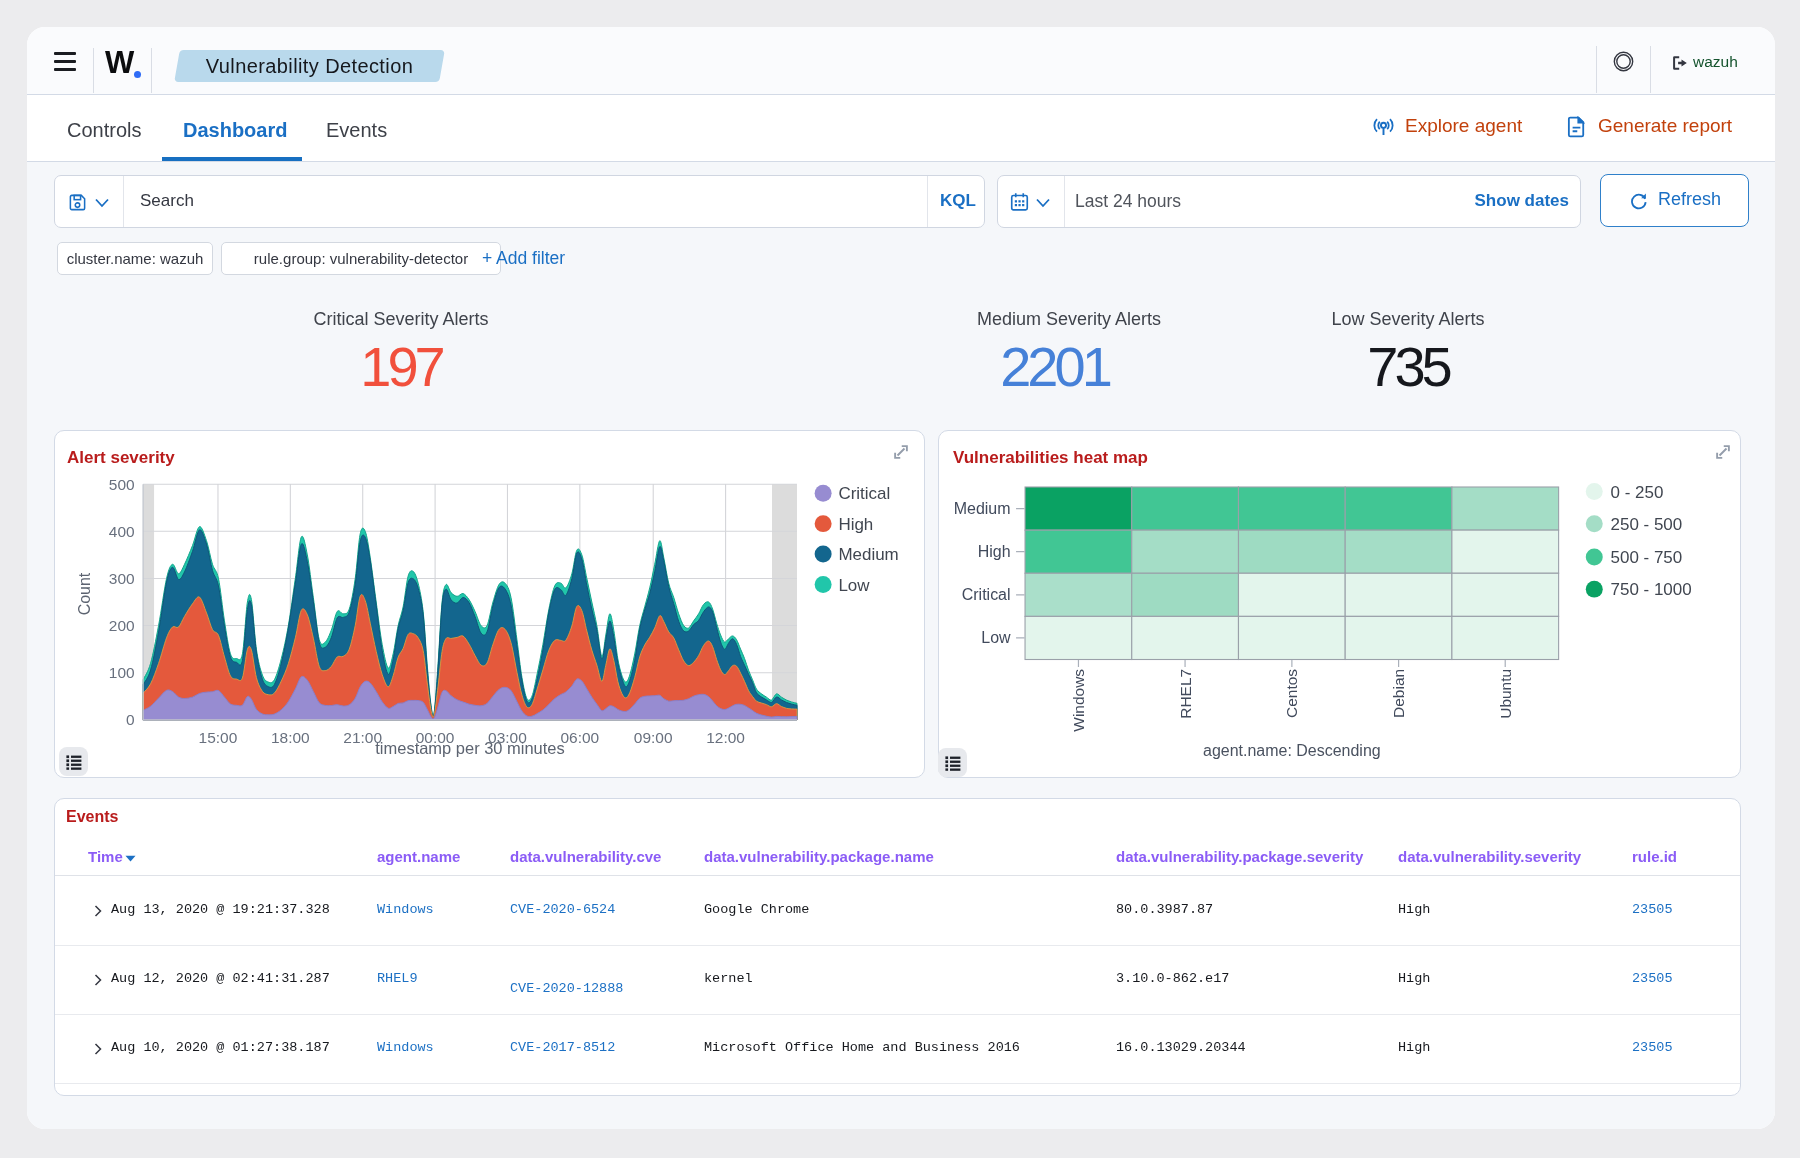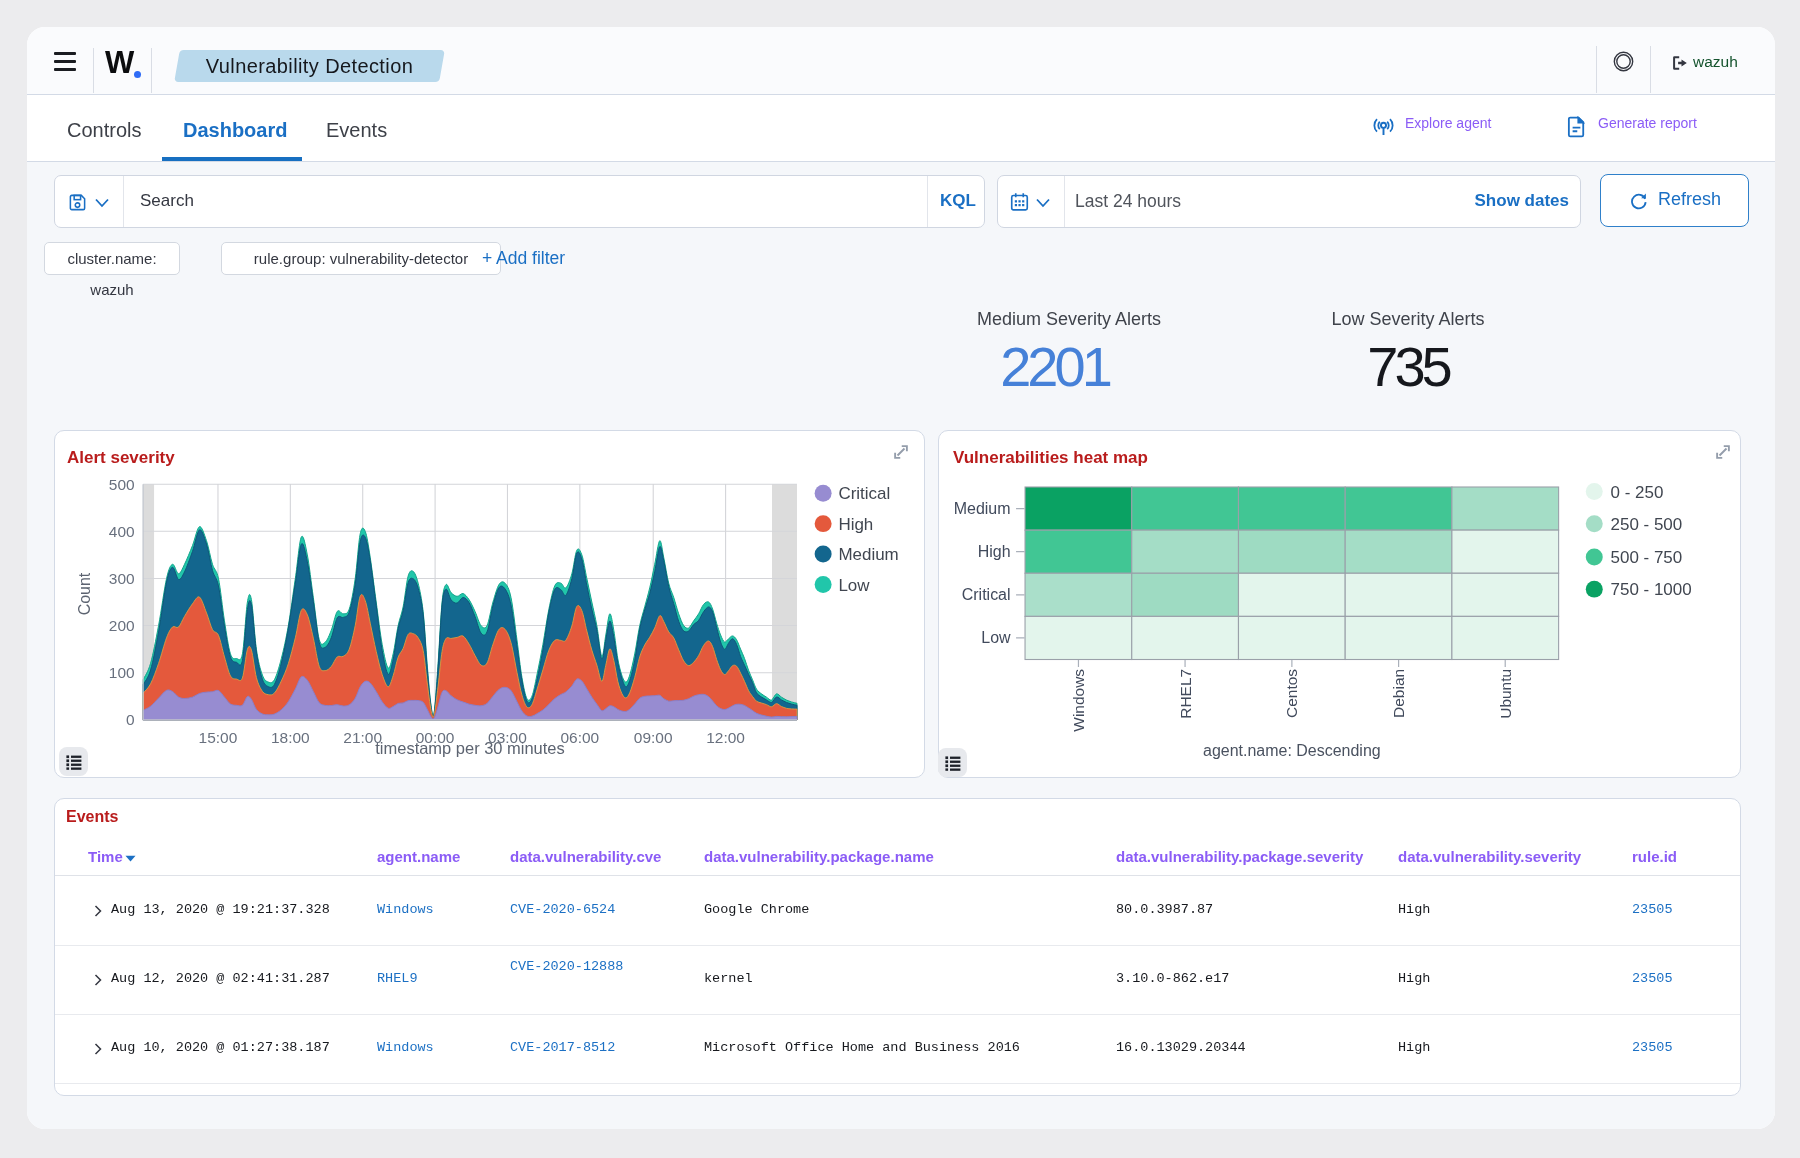--- a/index.html
+++ b/index.html
@@ -10,21 +10,21 @@
 #tabbar { left:0; top:68px; width:1748px; height:67px; background:#fff; border-bottom:1px solid #d3dae6; }
 #content { left:0; top:135px; width:1748px; height:967px; background:#f5f7fa; }
 .vdiv { width:1px; background:#d9dde5; }
 .hamb { left:27px; width:22px; height:3px; background:#1a1c21; border-radius:1px; }
 #logo { left:78px; top:18px; font-size:31px; font-weight:700; color:#0b0c0e; letter-spacing:-1px; }
 #logodot { left:107px; top:44px; width:7px; height:7px; border-radius:50%; background:#2f6cf6; }
 #badge { left:150px; top:23px; width:265px; height:32px; background:#b9d9ec; border-radius:4px; transform:skewX(-10deg); }
 #badgetxt { left:150px; top:23px; width:265px; height:32px; line-height:32px; text-align:center; font-size:20px; letter-spacing:0.4px; color:#15181d; }
 .tab { top:92px; font-size:20px; color:#3d4048; }
 .blue { color:#1a6fc4; }
-.navbtn { top:88px; font-size:14px; color:#8b5cf6; }
+.navbtn { top:88px; font-size:19px; color:#c2410c; }
 #searchbar { left:27px; top:148px; width:931px; height:53px; background:#fff; border:1px solid #d0d6e1; border-radius:7px; }
 #datebar { left:970px; top:148px; width:584px; height:53px; background:#fff; border:1px solid #d0d6e1; border-radius:7px; }
 #refreshbtn { left:1573px; top:147px; width:149px; height:53px; background:#fff; border:1px solid #2f80ca; border-radius:8px; color:#1a6fc4; font-size:18px; }
 .chip { top:215px; height:33px; background:#fff; border:1px solid #d3d8e0; border-radius:5px; font-size:15px; color:#343741; line-height:31px; text-align:center; }
 .stat { top:282px; width:340px; text-align:center; }
 .stat .lbl { font-size:18px; color:#3f434b; }
 .stat .num { font-size:56px; margin-top:4px; letter-spacing:-4px; }
 .panel { background:#fff; border:1px solid #d3dae6; border-radius:10px; }
 .ptitle { font-size:17px; font-weight:700; color:#b91c1c; }
 .ltoggle { width:29px; height:29px; background:#e7e9ed; border-radius:8px; }
@@ -109,24 +109,28 @@
   <div class="abs vdiv" style="left:1037px;top:149px;height:51px;background:#e2e5eb"></div>
   <div class="abs" style="left:1048px;top:164px;font-size:17.5px;color:#50545c">Last 24 hours</div>
   <div class="abs blue" style="left:1395px;top:164px;width:147px;text-align:right;font-size:17px;font-weight:700">Show dates</div>
   <div class="abs" id="refreshbtn"></div>
   <svg class="abs" style="left:1602px;top:164px" width="19" height="19" viewBox="0 0 16 16">
       <path d="M13.6 6.7A5.75 5.75 0 1 0 14 9.4" fill="none" stroke="#1a6fc4" stroke-width="1.5"></path>
       <path d="M14.2 2.2v4h-4z" fill="#1a6fc4"></path>
     </svg>
   <div class="abs blue" style="left:1631px;top:162px;font-size:18px">Refresh</div>
 
-  <div class="abs chip" style="left:17px;width:136px">cluster.name: wazuh</div>
+  <div class="abs chip" style="left:30px;width:156px">cluster.name: wazuh</div>
   <div class="abs chip" style="left:194px;width:280px">rule.group: vulnerability-detector</div>
   <div class="abs blue" style="left:455px;top:221px;font-size:17.5px">+ Add filter</div>
 
+  <div class="abs stat" style="left:204px">
+      <div class="lbl">Critical Severity Alerts</div>
+      <div class="num" style="color:#f1503c">197</div>
+    </div>
   <div class="abs stat" style="left:872px">
       <div class="lbl">Medium Severity Alerts</div>
       <div class="num" style="color:#4681d8;margin-left:-29px">2201</div>
     </div>
   <div class="abs stat" style="left:1211px">
       <div class="lbl">Low Severity Alerts</div>
       <div class="num" style="color:#16181d">735</div>
     </div>
 
   <div class="abs panel" id="panel1" style="left:27px;top:403px;width:871px;height:348px"></div>
@@ -265,21 +269,21 @@
 <div class="abs mono mlink" style="left:483px;top:875px">CVE-2020-6524</div>
 <div class="abs mono" style="left:677px;top:875px">Google Chrome</div>
 <div class="abs mono" style="left:1089px;top:875px">80.0.3987.87</div>
 <div class="abs mono" style="left:1371px;top:875px">High</div>
 <div class="abs mono mlink" style="left:1605px;top:875px">23505</div>
 <svg class="abs" style="left:67px;top:947px" width="8" height="12" viewBox="0 0 8 12">
       <path d="M1.5 1 6.5 6 1.5 11" fill="none" stroke="#343741" stroke-width="1.5"></path>
     </svg>
 <div class="abs mono" style="left:84px;top:944px">Aug 12, 2020 @ 02:41:31.287</div>
 <div class="abs mono mlink" style="left:350px;top:944px">RHEL9</div>
-<div class="abs mono mlink" style="left:483px;top:932px">CVE-2020-12888</div>
+<div class="abs mono mlink" style="left:483px;top:954px">CVE-2020-12888</div>
 <div class="abs mono" style="left:677px;top:944px">kernel</div>
 <div class="abs mono" style="left:1089px;top:944px">3.10.0-862.e17</div>
 <div class="abs mono" style="left:1371px;top:944px">High</div>
 <div class="abs mono mlink" style="left:1605px;top:944px">23505</div>
 <svg class="abs" style="left:67px;top:1016px" width="8" height="12" viewBox="0 0 8 12">
       <path d="M1.5 1 6.5 6 1.5 11" fill="none" stroke="#343741" stroke-width="1.5"></path>
     </svg>
 <div class="abs mono" style="left:84px;top:1013px">Aug 10, 2020 @ 01:27:38.187</div>
 <div class="abs mono mlink" style="left:350px;top:1013px">Windows</div>
 <div class="abs mono mlink" style="left:483px;top:1013px">CVE-2017-8512</div>

